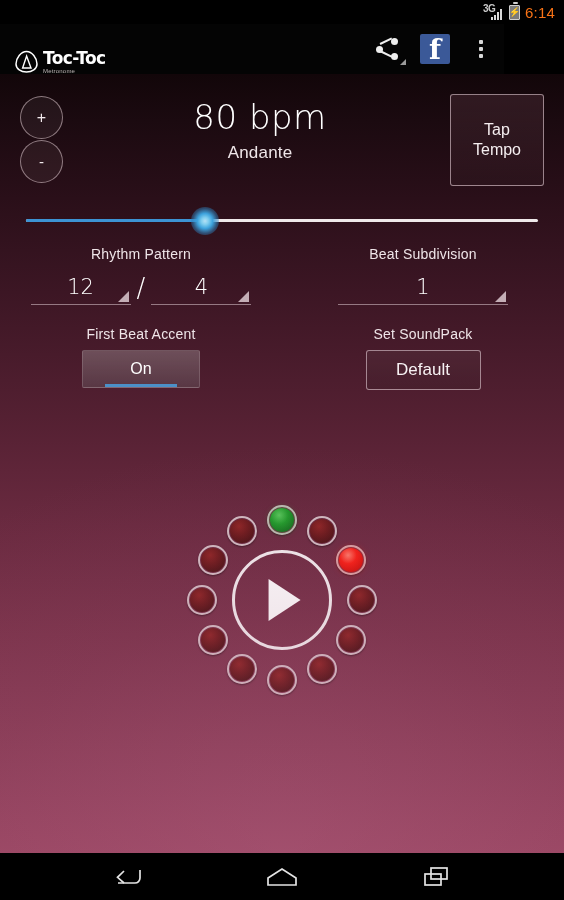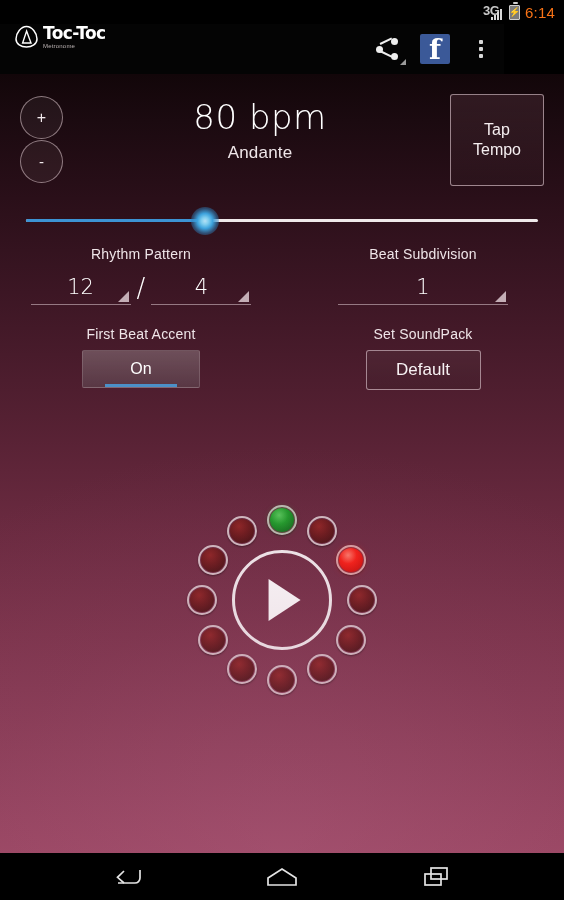--- a/index.html
+++ b/index.html
@@ -12,21 +12,21 @@
   }
 
   
   .statusbar{
     position:absolute; left:0; top:0; width:564px; height:24px;
     background:#000; display:flex; align-items:center; justify-content:flex-end;
     padding-right:9px; gap:5px;
   }
   .sb-3g{ position:relative; width:20px; height:15px; }
   .sb-3g .lbl{
-    position:absolute; left:-1px; top:-2px; font-size:13px; color:#c9c9c9;
+    position:absolute; left:-1px; top:-2px; font-size:10px; color:#c9c9c9;
     letter-spacing:-.5px; font-weight:bold;
   }
   .sb-bars{ position:absolute; right:0; bottom:0; width:13px; height:11px; }
   .sb-bars i{ position:absolute; bottom:0; width:2px; background:#d8d8d8; display:block; }
   .sb-bars i:nth-child(1){ left:0; height:3px; }
   .sb-bars i:nth-child(2){ left:3px; height:5px; }
   .sb-bars i:nth-child(3){ left:6px; height:8px; }
   .sb-bars i:nth-child(4){ left:9px; height:11px; }
   .sb-batt{
     width:11px; height:15px; border:1.5px solid #cfcfcf; border-radius:1px;
@@ -38,21 +38,21 @@
   }
   .sb-batt .bolt{
     position:absolute; left:50%; top:50%; transform:translate(-50%,-50%);
     font-size:9px; color:#e6e6e6; line-height:1;
   }
   .sb-time{ color:#f97316; font-size:15px; letter-spacing:.2px; }
 
   
   .actionbar{
     position:absolute; left:0; top:24px; width:504px; height:50px;
-    background:#040404; display:flex; align-items:flex-start;
+    background:#040404; display:flex; align-items:flex-end;
   }
   .logo{ display:flex; align-items:center; margin-left:14px; gap:4px; }
   .logo-mark{
     width:25px; height:25px; position:relative;
   }
   .logo-text{ display:flex; flex-direction:column; line-height:1; }
   .logo-title{
     color:#fff; font-size:17px; font-weight:bold; letter-spacing:-.6px;
     font-family:"DejaVu Sans", sans-serif;
   }

